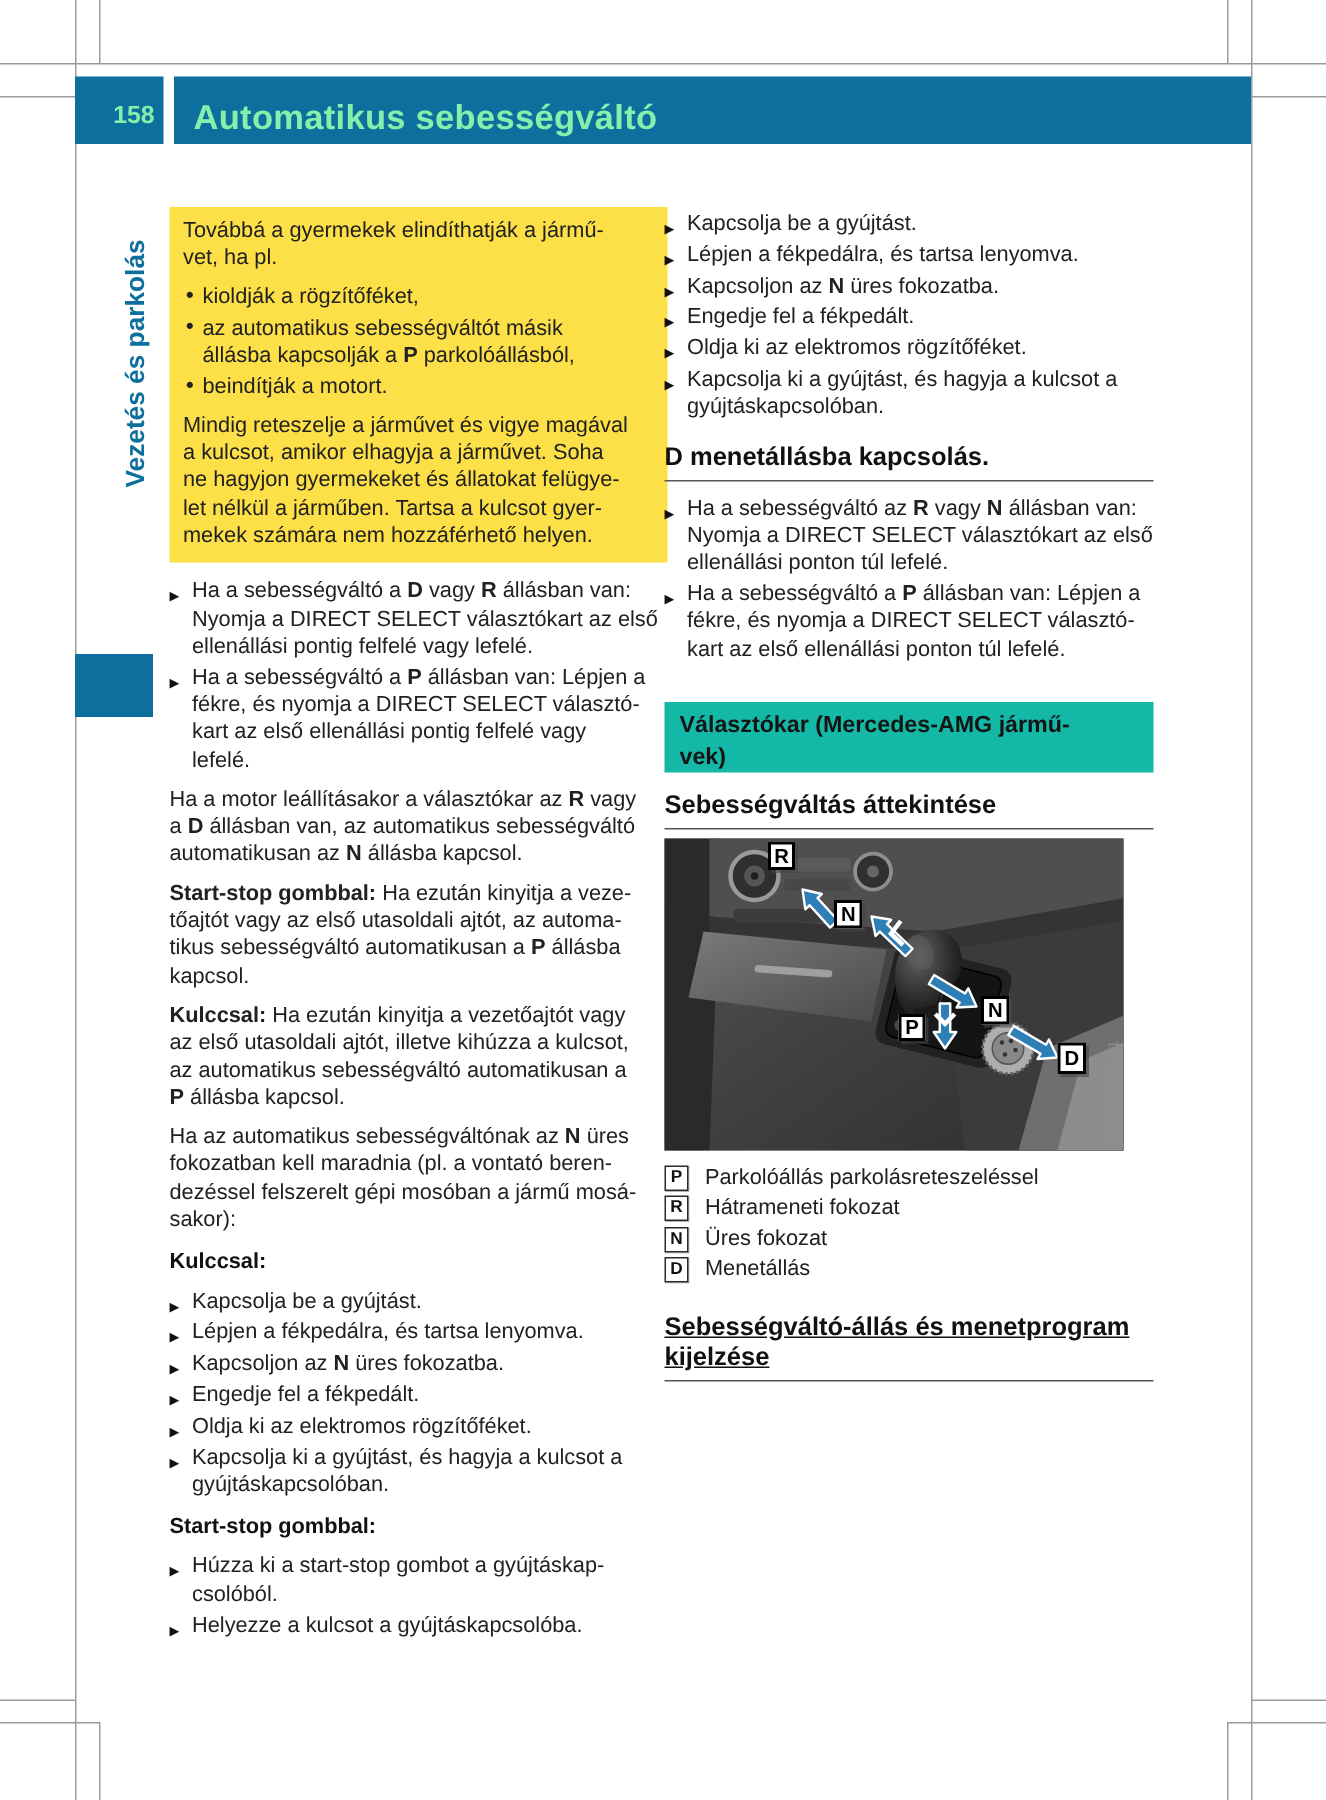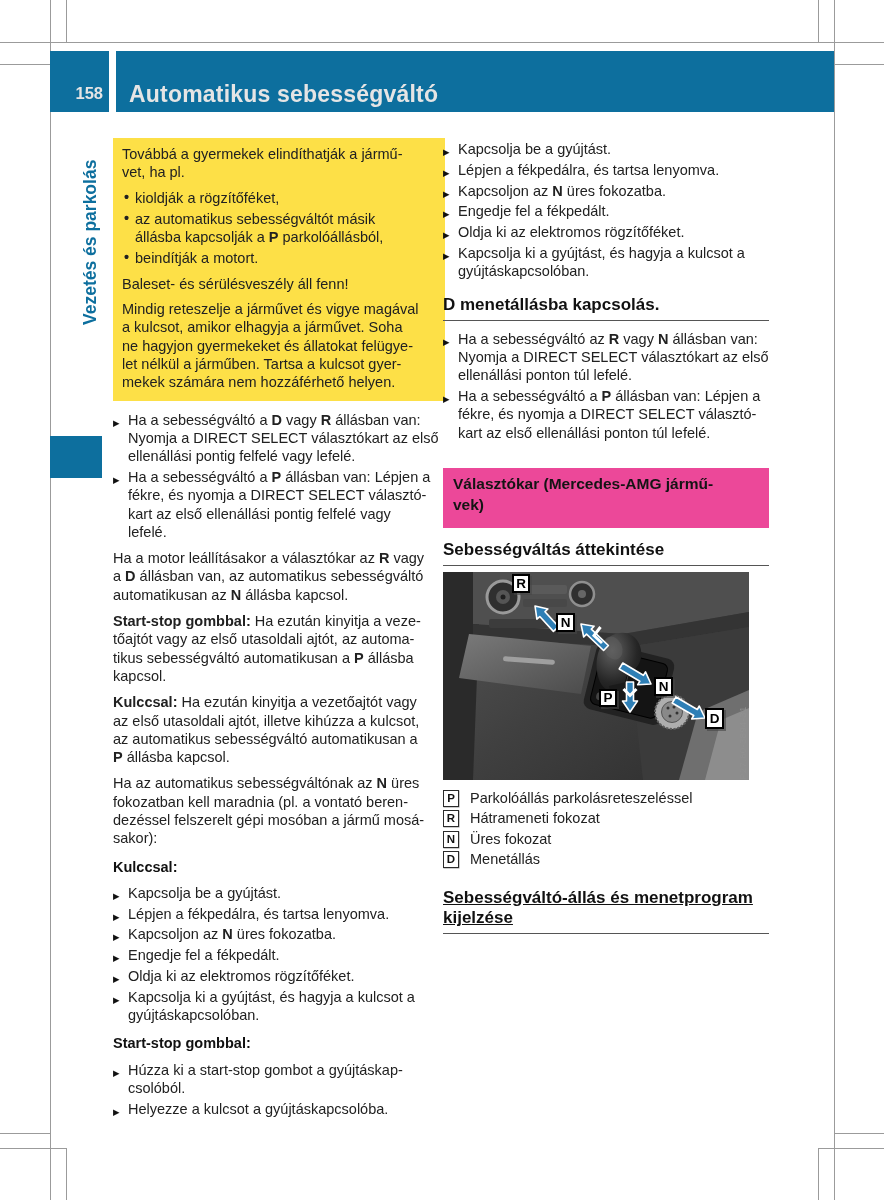--- a/index.html
+++ b/index.html
@@ -2,21 +2,21 @@
 <html><head>
 <meta charset="utf-8">
 <style>
   html,body{margin:0;padding:0;background:#fff;}
   #page{position:relative;width:884px;height:1200px;background:#fff;overflow:hidden;
         font-family:"Liberation Sans",sans-serif;font-size:14.5px;line-height:18.3px;color:#212121;}
   b{font-weight:bold;}
   .t{white-space:pre-line;}
   .crop{position:absolute;background:#9b9b9b;}
   
-  .bar{position:absolute;top:51px;height:61px;display:flex;align-items:flex-end;color:#e5e5e5;box-sizing:border-box;}
+  .bar{position:absolute;top:51px;height:45px;display:flex;align-items:flex-end;color:#86efac;box-sizing:border-box;}
   .bar.num{left:50px;width:59px;justify-content:flex-end;padding:0 6px 10px 0;font-size:16.5px;font-weight:bold;}
   .bar.title{left:116px;width:718px;padding:0 0 9px 13px;font-size:23px;font-weight:bold;letter-spacing:.2px;}
   
   .side-label{position:absolute;left:90px;top:325px;width:0;height:0;}
   .side-label>div{transform:translate(-50%,-50%) rotate(-90deg);white-space:nowrap;
         font-size:17.5px;font-weight:bold;}
   .side-square{position:absolute;left:50px;top:436px;width:52px;height:42px;}
   
   .col{position:absolute;box-sizing:border-box;}
   #col-left{left:113px;top:138px;width:332px;}
@@ -26,22 +26,22 @@
   .dot{position:absolute;left:2px;top:-1px;font-weight:bold;}
   .step{position:relative;padding-left:15px;margin-bottom:2.5px;}
   .tri{position:absolute;left:0;top:3px;font-size:8.5px;color:#111;}
   .bp{margin:8px 0 0 0;}
   .wp{margin:0 0 7px 0;}
   .wp.last{margin:0;}
   .subhead{font-weight:bold;margin:10px 0 8px 0;color:#111;}
   .steps{margin:0;}
   .h-rule{font-size:17px;line-height:20px;font-weight:bold;color:#111;
           border-bottom:1px solid #555;padding-bottom:5px;margin:14px 0 9px 0;}
-  .secbar{background:#ec4899;color:#141414;font-weight:bold;font-size:15.5px;line-height:21px;
-          padding:5px 10px 13px 10px;margin:26px 0 0 0;}
+  .secbar{background:#14b8a6;color:#141414;font-weight:bold;font-size:15.5px;line-height:21px;
+          padding:5px 10px 0 10px;margin:26px 0 0 0;}
   .figure{position:relative;width:306px;height:208px;margin-top:6px;background:#3a3a3a;}
   .glabel{position:absolute;background:#fff;border:2px solid #000;box-shadow:2px 2px 0 rgba(70,70,70,.6);
           font-size:13.5px;font-weight:bold;color:#000;display:flex;align-items:center;justify-content:center;
           box-sizing:border-box;line-height:1;}
   .watermark{position:absolute;left:291px;top:84px;height:124px;writing-mode:vertical-rl;
           transform:rotate(180deg);font-size:9.5px;letter-spacing:.4px;color:#909090;}
   .legend{margin-top:8px;}
   .lrow{display:flex;align-items:center;height:20.5px;}
   .keybox{flex:0 0 auto;width:14px;height:15px;border:1.5px solid #2a2a2a;background:#fff;
           font-size:11.5px;font-weight:bold;color:#111;display:inline-flex;align-items:center;
@@ -86,21 +86,20 @@
       </div>
       <div class="dotli">
         <span class="dot">•</span>
         <div class="t">az automatikus sebességváltót másik
 állásba kapcsolják a <b>P</b> parkolóállásból,</div>
       </div>
       <div class="dotli" style="margin-bottom:7px;">
         <span class="dot">•</span>
         <div class="t">beindítják a motort.</div>
       </div>
-      <p class="t wp">Baleset- és sérülésveszély áll fenn!</p>
       <p class="t wp last">Mindig reteszelje a járművet és vigye magával
 a kulcsot, amikor elhagyja a járművet. Soha
 ne hagyjon gyermekeket és állatokat felügye-
 let nélkül a járműben. Tartsa a kulcsot gyer-
 mekek számára nem hozzáférhető helyen.</p>
     </div>
 
     <div class="steps">
       <div class="step">
         <span class="tri">▶</span>

